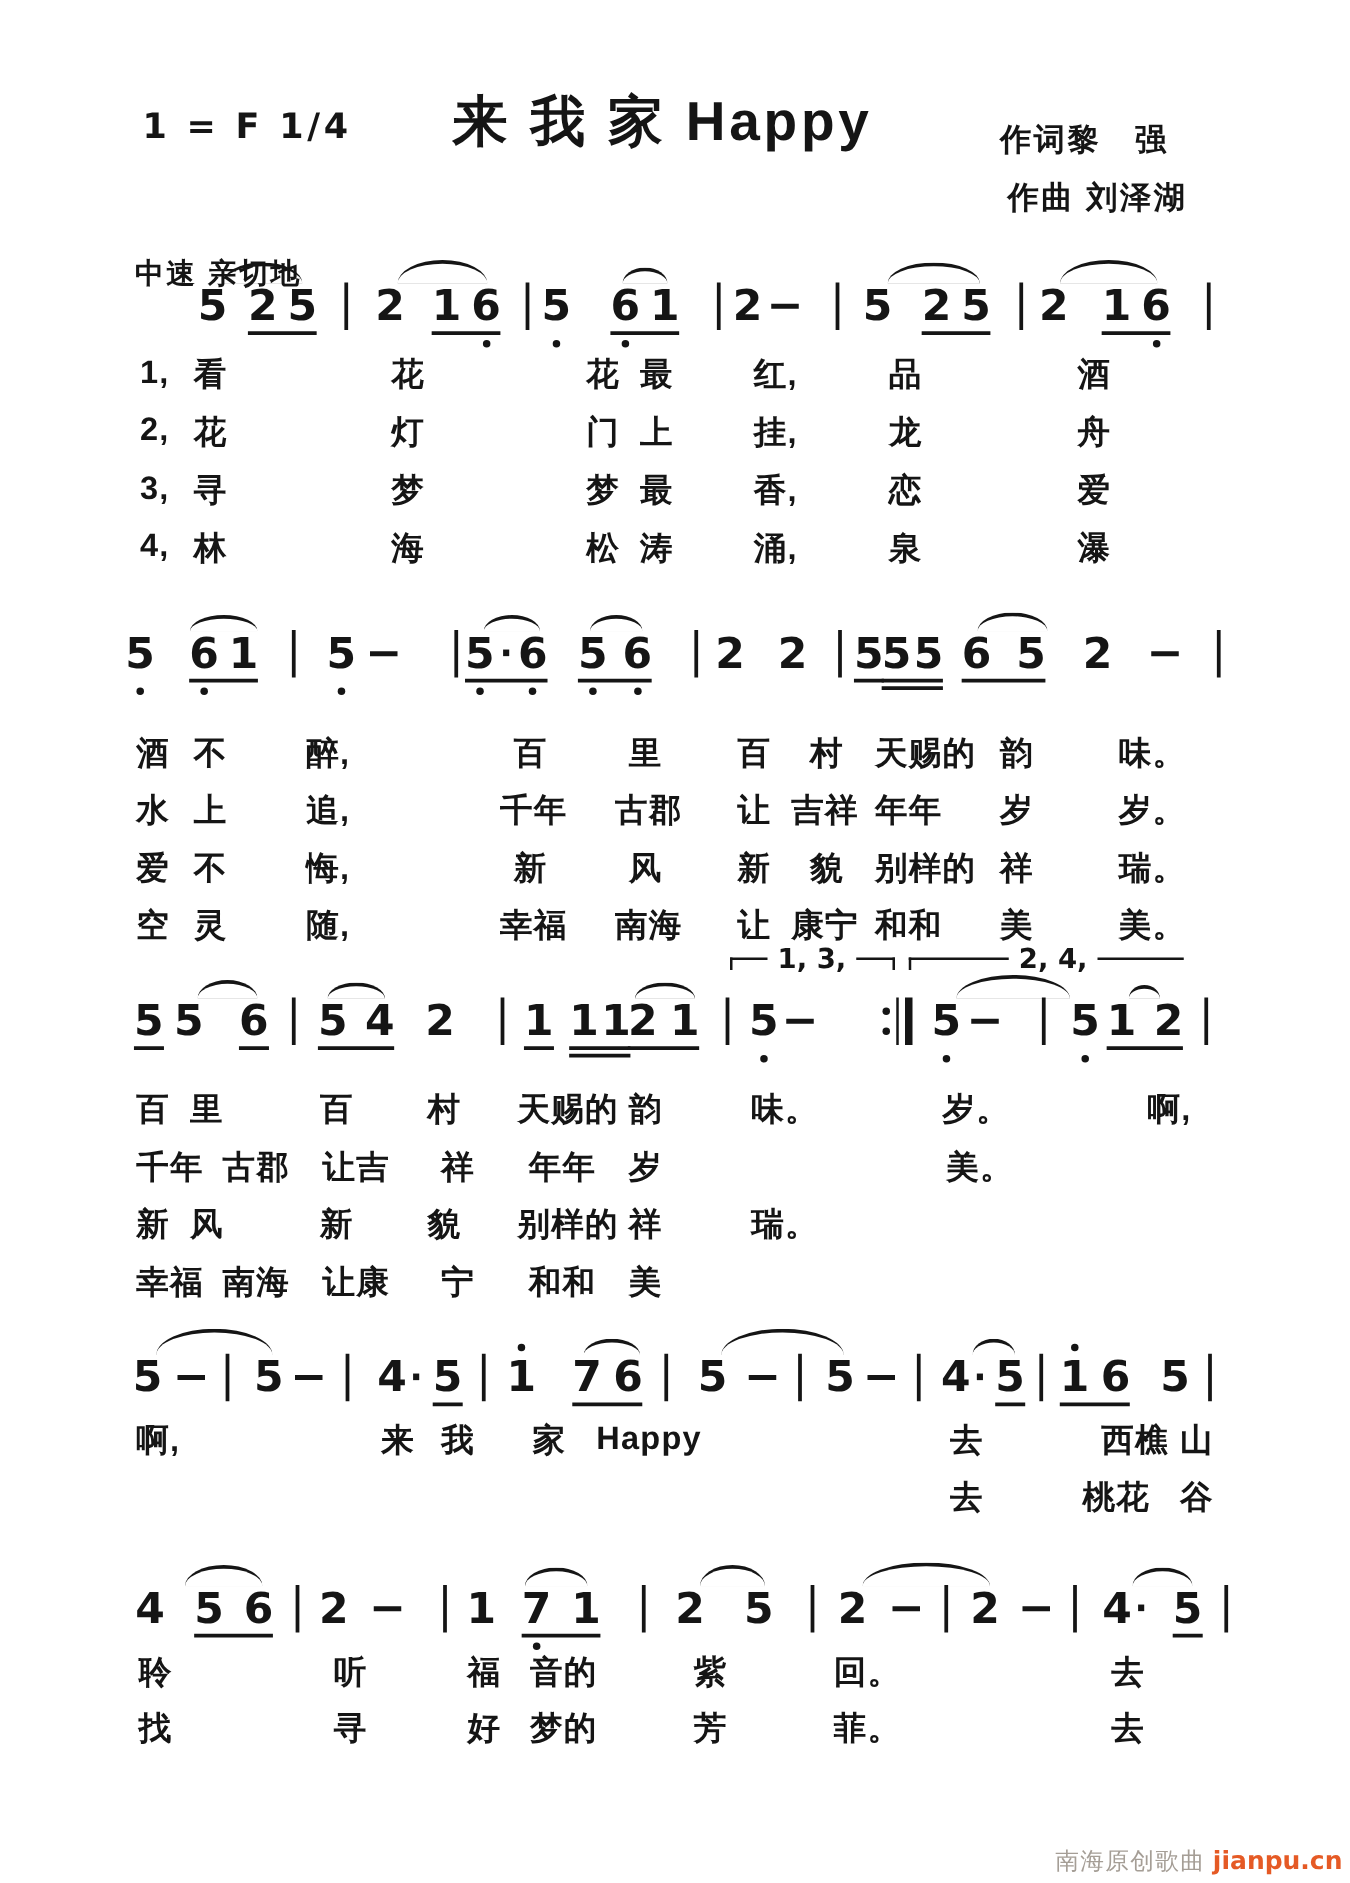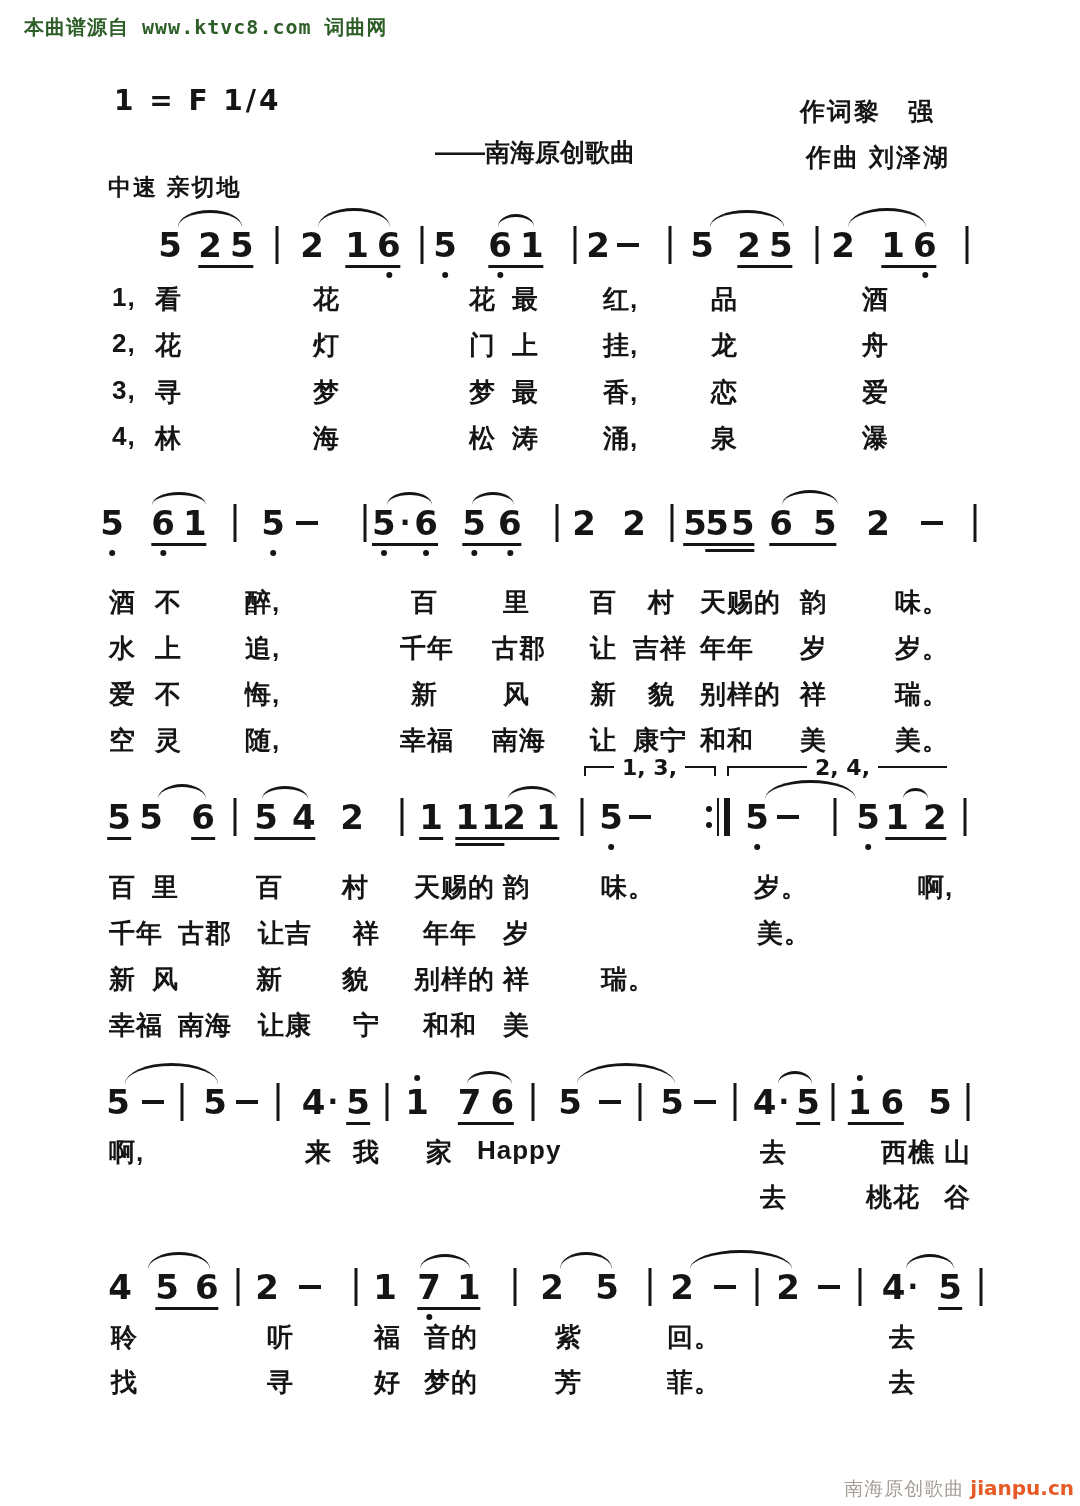--- a/index.html
+++ b/index.html
@@ -5,21 +5,21 @@
   html,body{margin:0;padding:0;background:#fff;}
   #score{position:relative;width:1080px;height:1506px;background:#fff;overflow:hidden;
          font-family:"Liberation Sans",sans-serif;color:#151515;}
   
   .wm-top{position:absolute;left:24px;top:14px;font:bold 20px "DejaVu Sans Mono",monospace;color:#2e5e28;letter-spacing:1px;white-space:nowrap;}
   .key{position:absolute;left:114px;top:84px;font:bold 28px "DejaVu Sans",sans-serif;letter-spacing:3px;white-space:nowrap;}
   .title{position:absolute;left:530px;top:68px;transform:translateX(-50%);font:bold 44px "Liberation Sans",sans-serif;letter-spacing:3px;white-space:nowrap;}
   .subtitle{position:absolute;left:535px;top:136px;transform:translateX(-50%);font:bold 25px "Liberation Sans",sans-serif;white-space:nowrap;}
   .lyricist{position:absolute;left:800px;top:95px;font:bold 25px "Liberation Sans",sans-serif;letter-spacing:2px;white-space:nowrap;}
   .composer{position:absolute;left:806px;top:141px;font:bold 25px "Liberation Sans",sans-serif;letter-spacing:2px;white-space:nowrap;}
-  .tempo{position:absolute;left:108px;top:172px;font:bold 23px "Liberation Sans",sans-serif;letter-spacing:2px;white-space:nowrap;}
+  .tempo{position:absolute;left:108px;top:203px;font:bold 23px "Liberation Sans",sans-serif;letter-spacing:2px;white-space:nowrap;}
   
   .tok{position:absolute;transform:translateX(-50%);text-align:center;}
   .chs{display:inline-flex;align-items:flex-end;}
   .ch{position:relative;display:inline-block;font:bold 34px "DejaVu Sans",sans-serif;line-height:1;color:#151515;}
   .ch.mid{font-size:28px;line-height:1.2;}
   .ch.lo::after{content:"";position:absolute;left:50%;transform:translateX(-50%);top:calc(100% + 10px);width:6px;height:6px;border-radius:50%;background:#151515;}
   .ch.hi::before{content:"";position:absolute;left:50%;transform:translateX(-50%);bottom:calc(100% + 4px);width:6px;height:6px;border-radius:50%;background:#151515;}
   .ul{display:block;height:3px;background:#151515;margin-top:3px;}
   .bar{position:absolute;width:3px;height:38px;background:#151515;transform:translateX(-50%);}
   .dash{position:absolute;width:22px;height:4px;background:#151515;transform:translateX(-50%);}
@@ -38,23 +38,22 @@
   .lyr{position:absolute;font:bold 26px "Liberation Sans",sans-serif;color:#151515;white-space:nowrap;letter-spacing:1px;}
   
   .wm-bottom{position:absolute;right:6px;top:1476px;white-space:nowrap;}
   .wm-site{font:19px "Liberation Sans",sans-serif;color:#a59e96;letter-spacing:1px;}
   .wm-link{font:bold 20px "DejaVu Sans",sans-serif;color:#e55a25;margin-left:6px;}
 </style>
 </head>
 <body>
 
 <div id="score">
-  <div class="wm-top">本曲谱源自 www.ktvc8.com 词曲网</div>
   <div class="key">1 = F 1/4</div>
-  <div class="subtitle">——南海原创歌曲</div>
+  <div class="title">来 我 家 Happy</div>
   <div class="lyricist">作词黎　强</div>
   <div class="composer">作曲 刘泽湖</div>
   <div class="tempo">中速 亲切地</div>
   <div id="notation"></div>
   <div class="wm-bottom">
     <span class="wm-site">南海原创歌曲</span><span class="wm-link">jianpu.cn</span>
   </div>
 <div class="tok" style="left: 170px; top: 228px;"><span class="chs">
         <span class="ch" style="margin-right: 0px;">5</span>
       </span></div>

